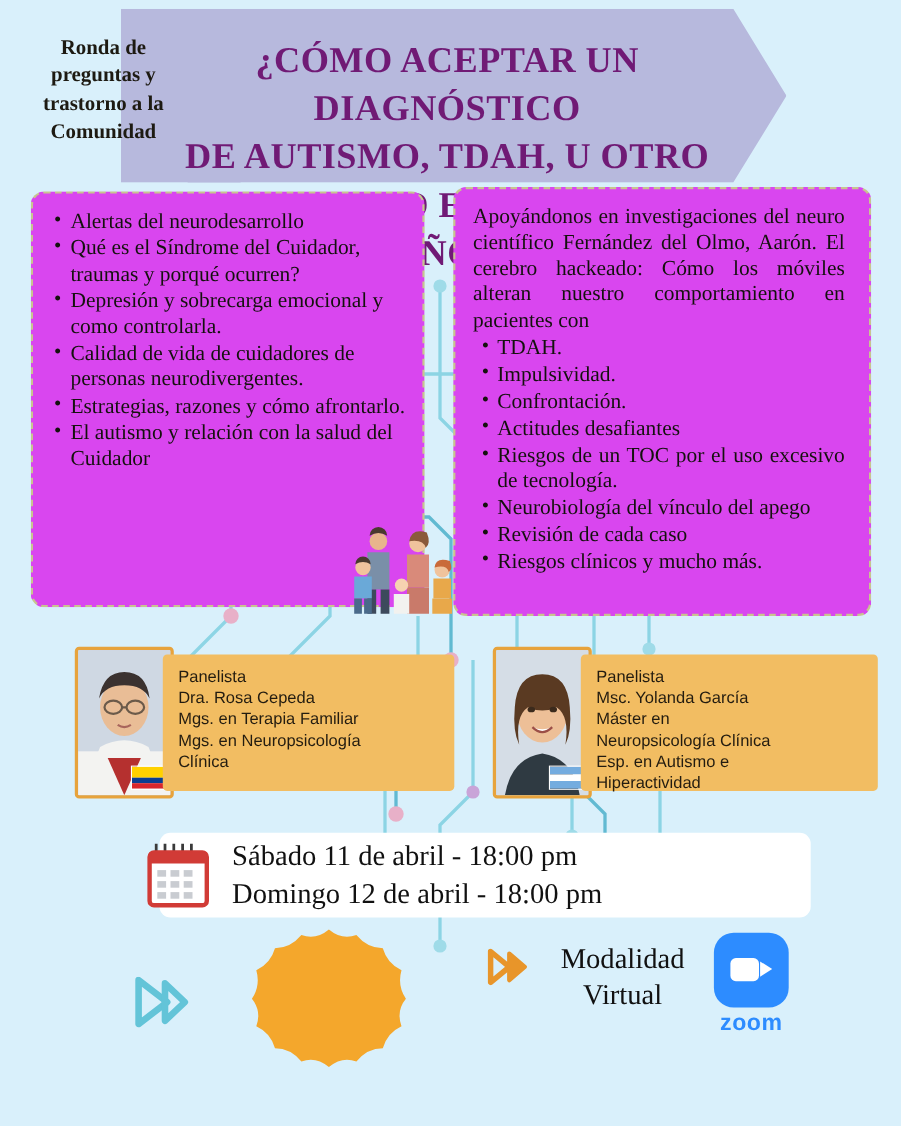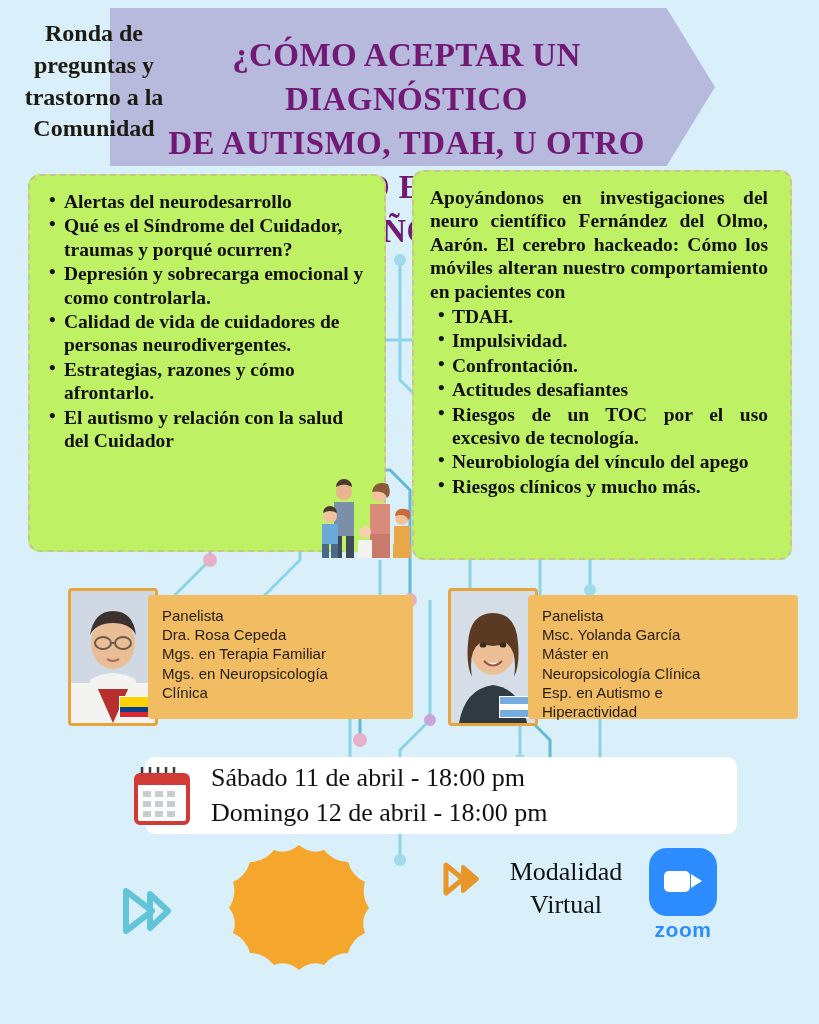--- a/index.html
+++ b/index.html
@@ -49,25 +49,24 @@
     font-size: 33px;
     line-height: 1.33;
     letter-spacing: 0.4px;
     color: #701a75;
     text-transform: uppercase;
   }
 
   
   .panel {
     position: absolute;
-    background: #bef264;
+    background: #d946ef;
     border: 2px dashed #c8c48f;
     border-radius: 12px;
     z-index: 3;
-    font-weight: bold;
   }
   .panel-left {
     left: 28px;
     top: 174px;
     width: 358px;
     height: 378px;
     padding: 14px 12px 10px 16px;
     box-sizing: border-box;
   }
   .panel-right {
@@ -216,21 +215,21 @@
     left: 0; top: 0;
     width: 188px;
     height: 163px;
     display: flex;
     flex-direction: column;
     justify-content: center;
     align-items: center;
     text-align: center;
     font-family: "Liberation Serif", serif;
     font-weight: bold;
-    font-size: 24px;
+    font-size: 19px;
     line-height: 1.33;
     color: #1d1a12;
     z-index: 4;
   }
   .arrow-teal {
     position: absolute;
     left: 122px;
     top: 888px;
     width: 62px;
     height: 46px;
@@ -380,20 +379,21 @@
 
 <div class="panel panel-right">
   <p class="intro">Apoyándonos en investigaciones del neuro científico Fernández del Olmo, Aarón. El cerebro hackeado: Cómo los móviles alteran nuestro comportamiento en pacientes con</p>
   <ul>
     <li>TDAH.</li>
     <li>Impulsividad.</li>
     <li>Confrontación.</li>
     <li>Actitudes desafiantes</li>
     <li>Riesgos de un TOC por el uso excesivo de tecnología.</li>
     <li>Neurobiología del vínculo del apego</li>
+    <li>Revisión de cada caso</li>
     <li>Riesgos clínicos y mucho más.</li>
   </ul>
 </div>
 
 <svg class="family-illustration" viewBox="0 0 130 84" xmlns="http://www.w3.org/2000/svg">
 
   <circle cx="34" cy="14" r="8" fill="#e8b58c"></circle>
   <path d="M26 9 a8 8 0 0 1 16 0 q-8 -5 -16 0z" fill="#4a3a2e"></path>
   <path d="M24 24 h20 v34 h-20z" fill="#7a8fa8"></path>
   <path d="M24 58 h8 v22 h-8z M36 58 h8 v22 h-8z" fill="#3d4a5c"></path>

